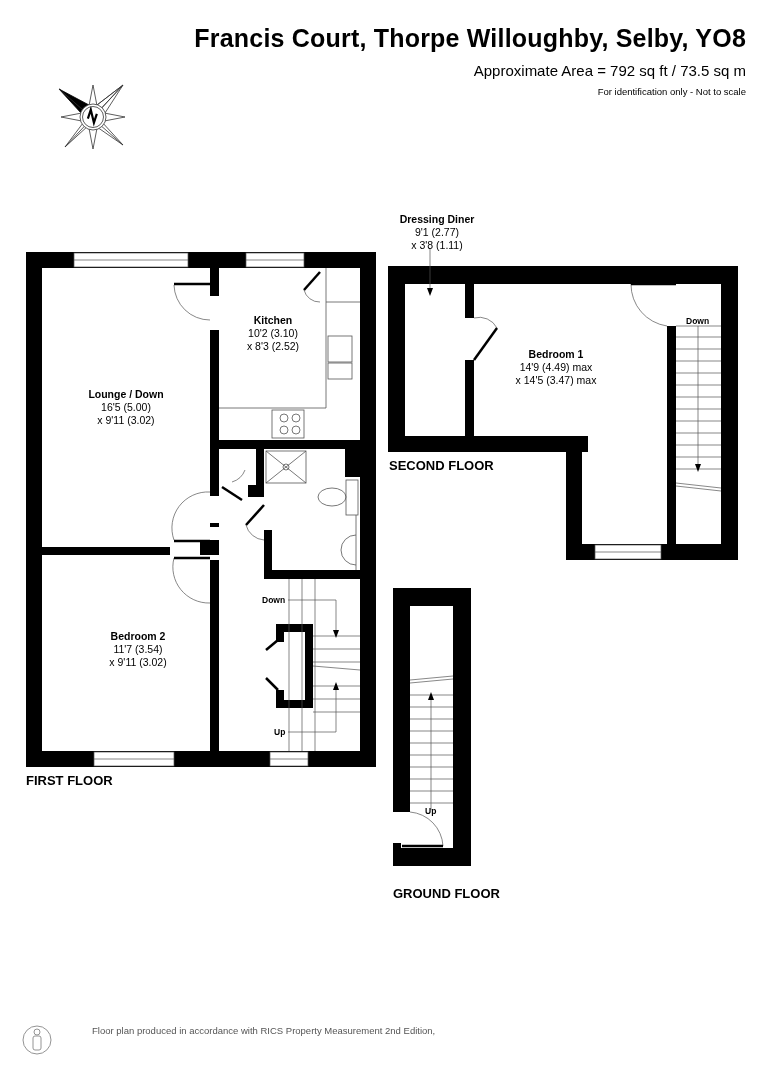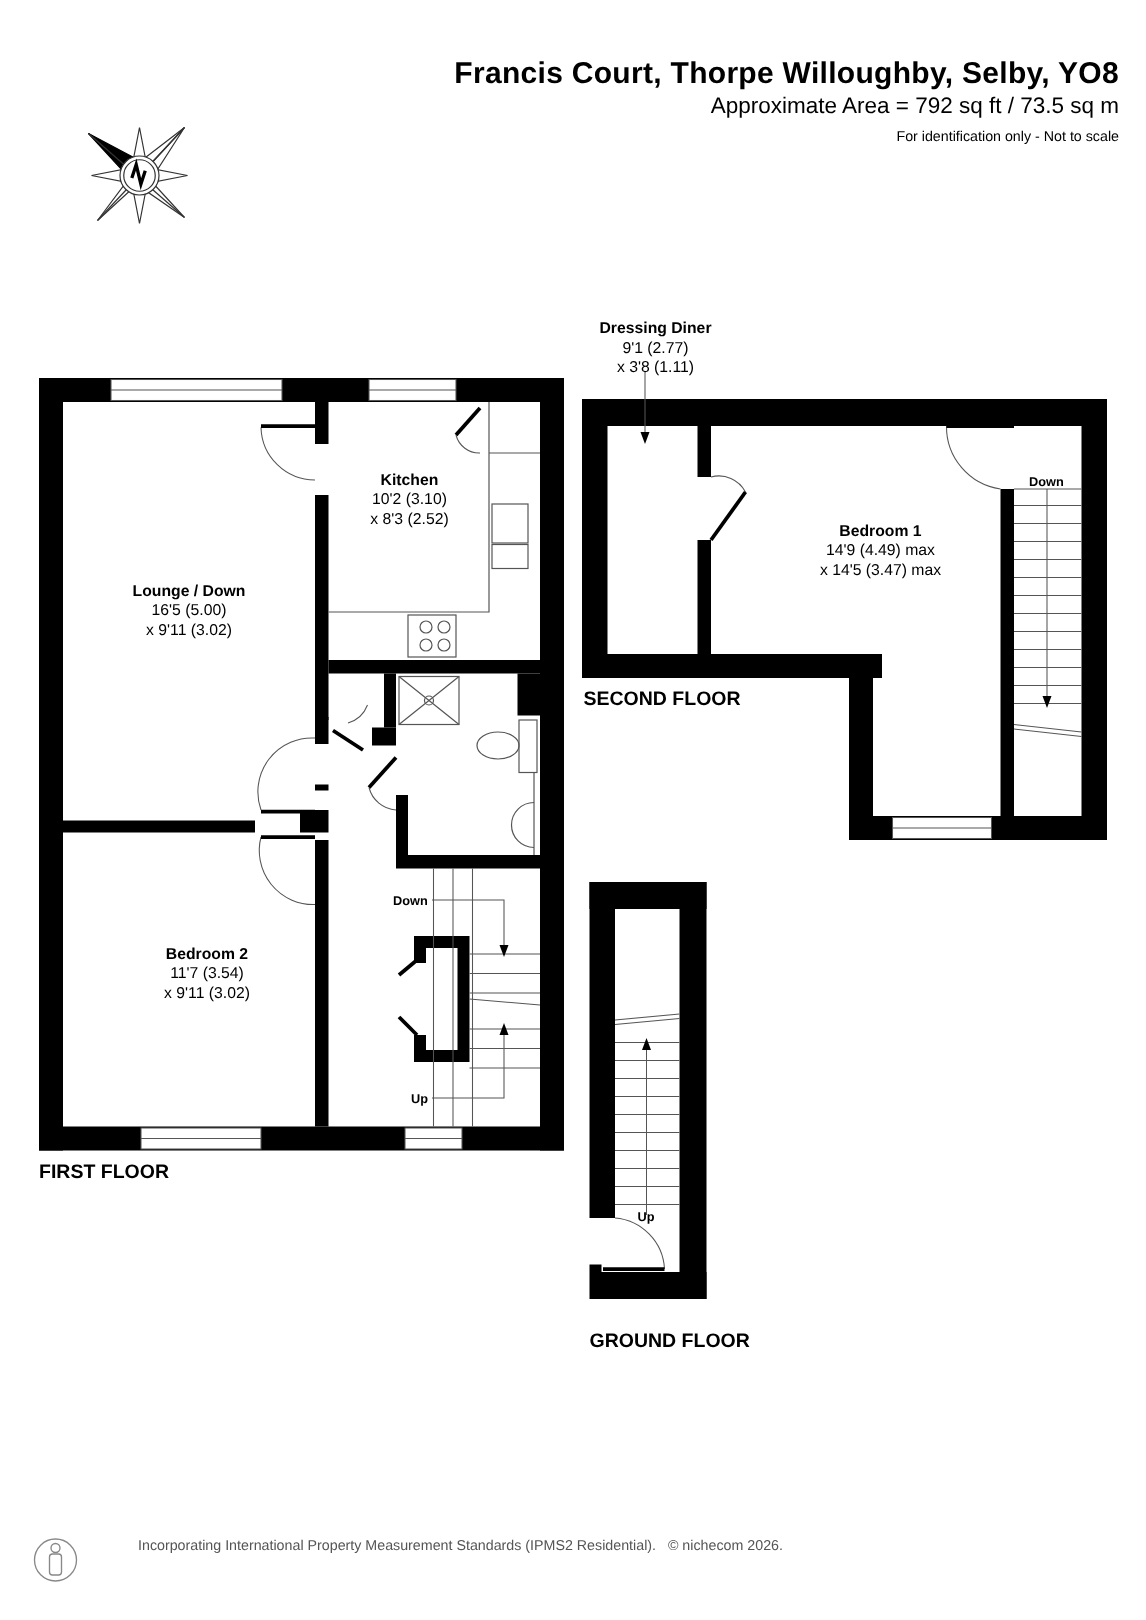--- a/index.html
+++ b/index.html
@@ -1,18 +1,18 @@
 <!DOCTYPE html>
 <html><head>
 <meta charset="utf-8">
 <style>
   html,body{margin:0;padding:0;background:#fff;}
   body{width:764px;height:1080px;position:relative;overflow:hidden;font-family:"Liberation Sans",sans-serif;color:#000;}
   .abs{position:absolute;}
-  .title{right:18px;top:24px;font-size:20px;font-weight:bold;white-space:nowrap;letter-spacing:0.2px;margin-top:14px;}
+  .title{right:18px;top:24px;font-size:25px;font-weight:bold;white-space:nowrap;letter-spacing:0.2px;}
   .area{right:18px;top:62px;font-size:15px;white-space:nowrap;text-align:center;}
   .disclaimer{right:18px;top:86px;font-size:9.5px;white-space:nowrap;}
   .room{text-align:center;font-size:10.5px;line-height:13px;white-space:nowrap;transform:translateX(-50%);}
   .room .rn{font-weight:bold;}
   .floorlabel{font-size:13px;font-weight:bold;white-space:nowrap;}
   .stairlabel{font-size:8.5px;font-weight:bold;white-space:nowrap;text-align:right;}
   .footer{left:92px;top:1024px;font-size:9.5px;line-height:13px;color:#555;white-space:nowrap;}
   svg{position:absolute;left:0;top:0;}
 </style>
 </head>
@@ -235,31 +235,31 @@
 </div>
 <div class="abs room" style="left:138px;top:630px">
   <div class="rn">Bedroom 2</div>
   <div>11'7 (3.54)</div>
   <div>x 9'11 (3.02)</div>
 </div>
 <div class="abs stairlabel" style="left:262px;top:595px">Down</div>
 <div class="abs stairlabel" style="left:274px;top:727px">Up</div>
 <div class="abs floorlabel" style="left:26px;top:773px">FIRST FLOOR</div>
 
-<div class="abs room" style="left:587px;top:348px">
+<div class="abs room" style="left:556px;top:348px">
   <div class="rn">Bedroom 1</div>
   <div>14'9 (4.49) max</div>
   <div>x 14'5 (3.47) max</div>
 </div>
 <div class="abs room" style="left:437px;top:213px">
   <div class="rn">Dressing Diner</div>
   <div>9'1 (2.77)</div>
   <div>x 3'8 (1.11)</div>
 </div>
 <div class="abs stairlabel" style="left:686px;top:316px">Down</div>
 <div class="abs floorlabel" style="left:389px;top:458px">SECOND FLOOR</div>
 
 <div class="abs stairlabel" style="left:425px;top:806px">Up</div>
 <div class="abs floorlabel" style="left:393px;top:886px">GROUND FLOOR</div>
 
 <div class="abs footer">
-  <div><span>Incorporating International Property Measurement Standards (IPMS2 Residential).</span>&nbsp;&nbsp;&nbsp;<span>© nichecom 2026.</span></div>
+  <div>Floor plan produced in accordance with RICS Property Measurement 2nd Edition,</div>
 </div>
 
 </body></html>

